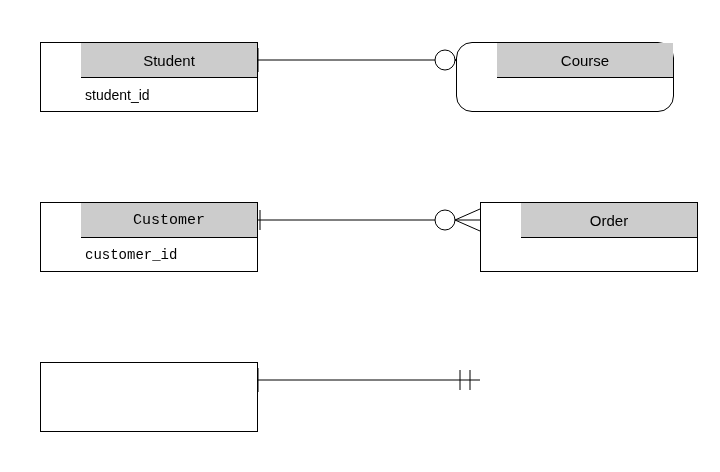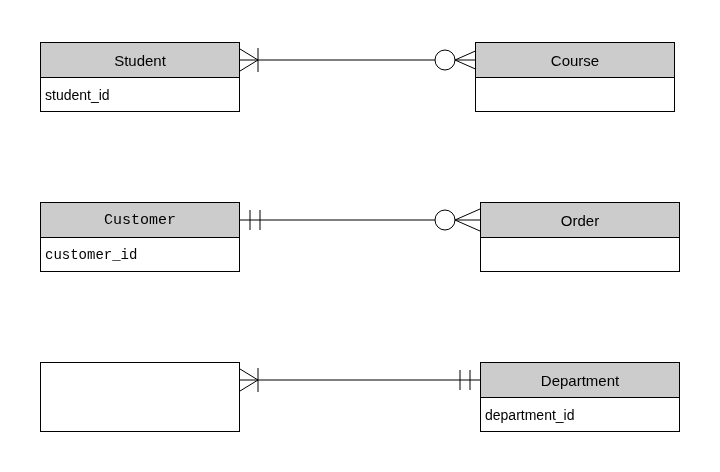--- a/index.html
+++ b/index.html
@@ -19,25 +19,26 @@
   }
   svg.connectors {
     position: absolute;
     left: 0;
     top: 0;
     width: 720px;
     height: 472px;
   }
   .entity {
     position: absolute;
-    width: 200px;
+    width: 218px;
     height: 70px;
     box-sizing: border-box;
     border: 1px solid #000000;
     background: #ffffff;
+    padding-left: 40px;
   }
   .entity-header {
     box-sizing: border-box;
     height: 35px;
     background: #cccccc;
     border-bottom: 1px solid #000000;
     display: flex;
     align-items: center;
     justify-content: center;
     font-size: 15px;
@@ -49,21 +50,21 @@
     height: 33px;
     display: flex;
     align-items: center;
     padding: 0 4px;
     font-size: 14px;
     line-height: 1;
     white-space: nowrap;
   }
   
   #entity-student    { left: 40px;  top: 42px;  }
-  #entity-course     { left: 475px; top: 42px;  }
+  #entity-course     { left: 456px; top: 42px; border-radius: 16px;  }
   #entity-customer   { left: 40px;  top: 202px; font-family: Liberation Mono, monospace; }
   #entity-order      { left: 480px; top: 202px; }
   #entity-employee   { left: 40px;  top: 362px; }
   #entity-department { left: 480px; top: 362px; }
 </style>
 </head>
 <body>
 
 <div class="canvas">
 
@@ -109,18 +110,14 @@
     <div class="entity-attr">customer_id</div>
   </div>
 
   <div class="entity" id="entity-order">
     <div class="entity-header">Order</div>
   </div>
 
   <div class="entity" id="entity-employee">
   </div>
 
-  <div class="entity" id="entity-department">
-    <div class="entity-header">Department</div>
-    <div class="entity-attr">department_id</div>
-  </div>
 
 </div>
 
 </body></html>

